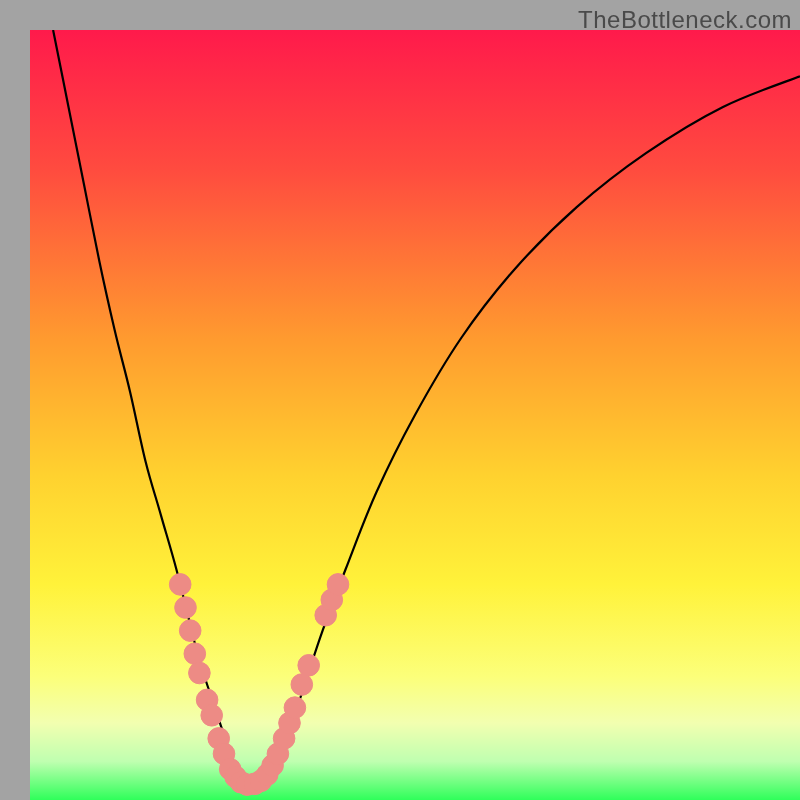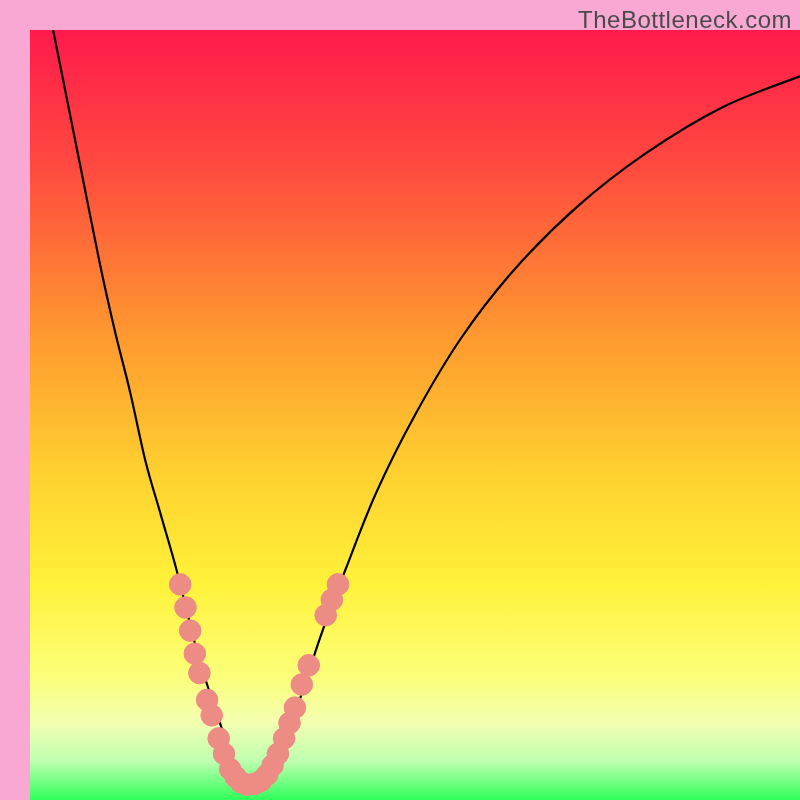--- a/index.html
+++ b/index.html
@@ -8,21 +8,21 @@
     width: 800px;
     height: 800px;
     overflow: hidden;
     font-family: Arial, Helvetica, sans-serif;
     background: #000;
   }
   .frame {
     position: relative;
     width: 800px;
     height: 800px;
-    background: #f9a8d4;
+    background: #a3a3a3;
   }
   .plot-area {
     position: absolute;
     left: 30px;
     top: 30px;
     width: 770px;
     height: 770px;
     overflow: hidden;
   }
   .gradient-bg {

